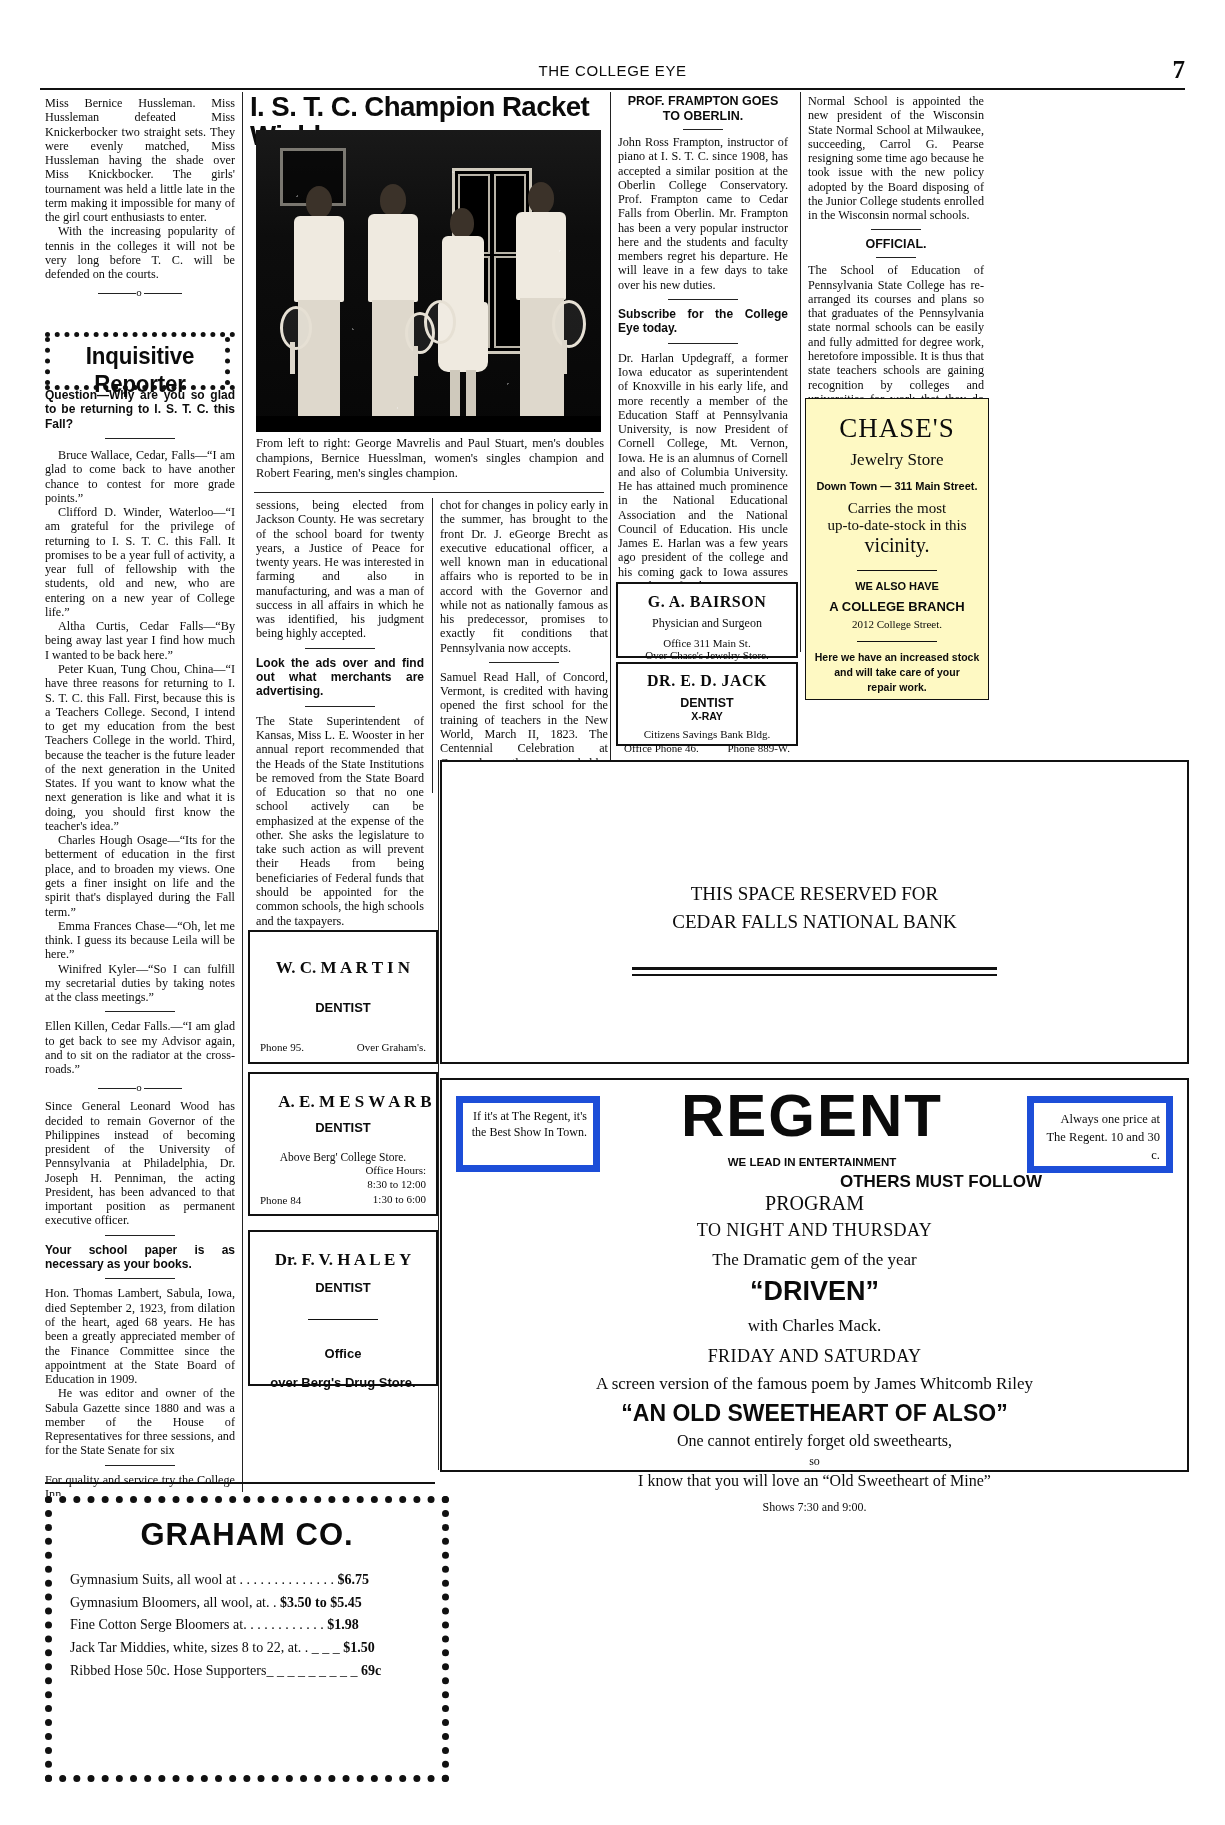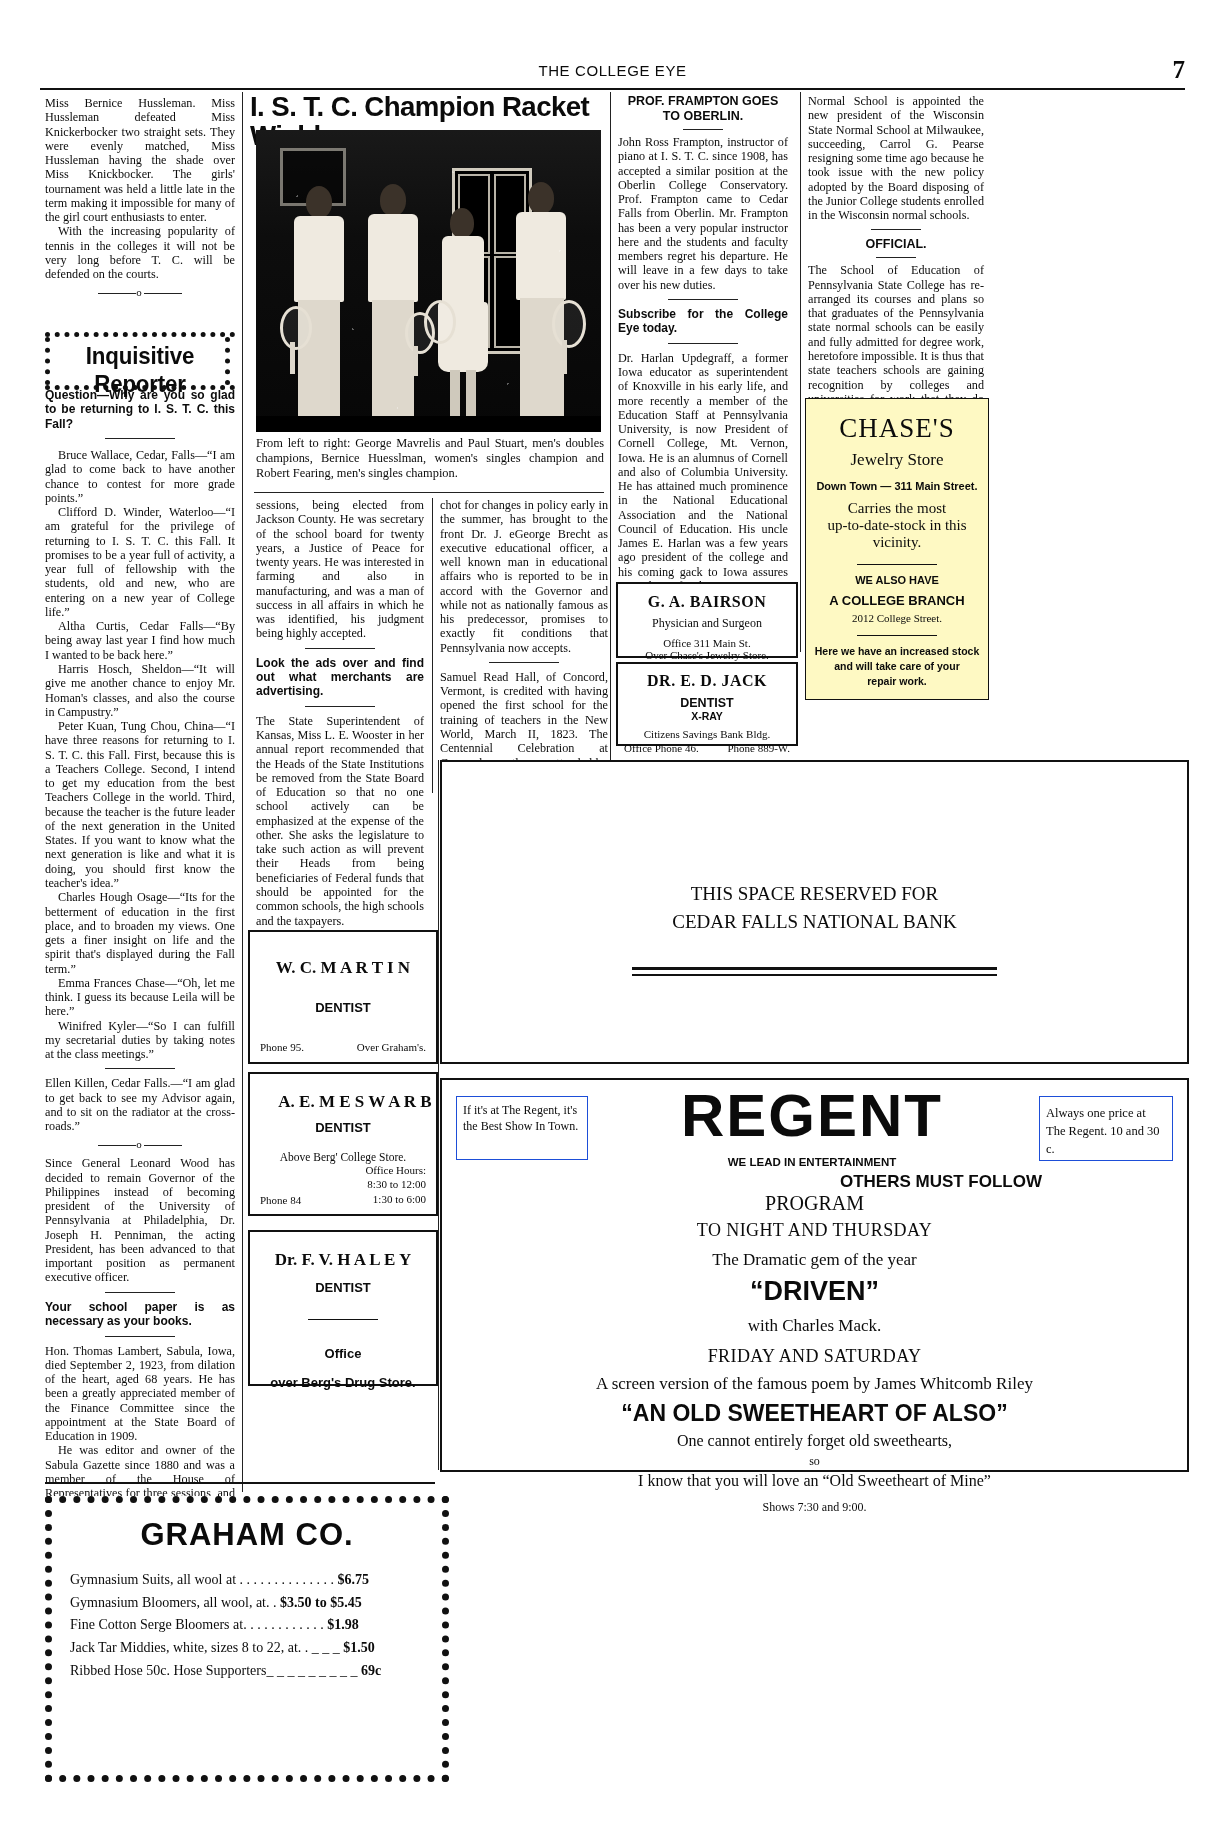--- a/index.html
+++ b/index.html
@@ -74,21 +74,21 @@
 
   .hdline{font-family:"Liberation Sans",sans-serif;font-weight:bold;font-size:12.5px;text-align:center;line-height:1.2;}
 
   
   .bankbox{position:absolute;border:2px solid #111;background:#fff;}
   .bankbox .t{position:absolute;left:0;right:0;top:118px;text-align:center;font-size:19px;line-height:1.45;}
   .bankbox .dbl{position:absolute;left:190px;right:190px;top:205px;border-top:3px solid #111;border-bottom:2px solid #111;height:4px;}
 
   
   .regent{position:absolute;border:2px solid #111;background:#fff;}
-  .sidebox{position:absolute;border:1px solid #1d4ed8;font-size:12.5px;line-height:1.5;text-align:left;font-family:"Liberation Serif",serif;}
+  .sidebox{position:absolute;border:7px solid #1d4ed8;font-size:12.5px;line-height:1.5;text-align:right;font-family:"Liberation Serif",serif;}
   .regent .ctr{position:absolute;left:20px;right:20px;text-align:center;}
 
   
   .graham{position:absolute;border:7px dotted #111;background:#fff;}
   .graham h3{margin:0;text-align:center;font-family:"Liberation Sans",sans-serif;font-weight:bold;
      font-size:31px;letter-spacing:1px;}
   .graham .li{font-size:14px;line-height:1.62;white-space:nowrap;}
   .graham .pr{font-weight:bold;}
 
   .chase{position:absolute;border:1px solid #111;background:#fef9c3;text-align:center;}
@@ -119,21 +119,20 @@
 
   <div class="col" style="left:45px;top:388px;width:190px;">
     <p class="noind bold-note">Question—Why are you so glad to be returning to I. S. T. C. this Fall?</p>
     <div class="hr-short"></div>
   </div>
 
   <div class="col" style="left:45px;top:448px;width:190px;">
     <p>Bruce Wallace, Cedar, Falls—“I am glad to come back to have another chance to contest for more grade points.”</p>
     <p>Clifford D. Winder, Waterloo—“I am grateful for the privilege of returning to I. S. T. C. this Fall. It promises to be a year full of activity, a year full of fellowship with the students, old and new, who are entering on a new year of College life.”</p>
     <p>Altha Curtis, Cedar Falls—“By being away last year I find how much I wanted to be back here.”</p>
-    <p>Harris Hosch, Sheldon—“It will give me another chance to enjoy Mr. Homan's classes, and also the course in Campustry.”</p>
     <p>Peter Kuan, Tung Chou, China—“I have three reasons for returning to I. S. T. C. this Fall. First, because this is a Teachers College. Second, I intend to get my education from the best Teachers College in the world. Third, because the teacher is the future leader of the next generation in the United States. If you want to know what the next generation is like and what it is doing, you should first know the teacher's idea.”</p>
     <p>Charles Hough Osage—“Its for the betterment of education in the first place, and to broaden my views. One gets a finer insight on life and the spirit that's displayed during the Fall term.”</p>
     <p>Emma Frances Chase—“Oh, let me think. I guess its because Leila will be here.”</p>
     <p>Winifred Kyler—“So I can fulfill my secretarial duties by taking notes at the class meetings.”</p>
     <div class="hr-short"></div>
     <p class="noind">Ellen Killen, Cedar Falls.—“I am glad to get back to see my Advisor again, and to sit on the radiator at the cross-roads.”</p>
     <div class="hr-o"><span></span>o<span></span></div>
     <p class="noind">Since General Leonard Wood has decided to remain Governor of the Philippines instead of becoming president of the University of Pennsylvania at Philadelphia, Dr. Joseph H. Penniman, the acting President, has been advanced to that important position as permanent executive officer.</p>
     <div class="hr-short"></div>
     <p class="noind bold-note">Your school paper is as necessary as your books.</p>
@@ -259,21 +258,21 @@
     <div class="hr-short" style="width:40px;margin:5px auto;"></div>
     <p class="noind">The School of Education of Pennsylvania State College has re-arranged its courses and plans so that graduates of the Pennsylvania state normal schools can be easily and fully admitted for degree work, heretofore impossible. It is thus that state teachers schools are gaining recognition by colleges and universities for work that they do under their faculties.</p>
   </div>
 
   <div class="chase" style="left:805px;top:398px;width:182px;height:300px;">
     <div class="big" style="margin-top:14px;font-weight:normal;">CHASE'S</div>
     <div style="font-size:17px;margin-top:6px;">Jewelry Store</div>
     <div style="font-size:11px;font-weight:bold;margin-top:10px;font-family:'Liberation Sans',sans-serif;">Down Town  —  311 Main Street.</div>
     <div style="font-size:15px;margin-top:8px;">Carries the most</div>
     <div style="font-size:15px;">up-to-date-stock in this</div>
-    <div style="font-size:15px;">vicinity.</div>
+    <div style="font-size:20px;">vicinity.</div>
     <div style="margin:13px auto 9px;width:80px;border-top:1px solid #111;"></div>
     <div style="font-size:11px;font-weight:bold;font-family:'Liberation Sans',sans-serif;">WE ALSO HAVE</div>
     <div style="font-size:13px;font-weight:bold;margin-top:7px;font-family:'Liberation Sans',sans-serif;">A COLLEGE BRANCH</div>
     <div class="adsm" style="margin-top:4px;">2012 College Street.</div>
     <div style="margin:11px auto 8px;width:80px;border-top:1px solid #111;"></div>
     <div style="font-size:10.5px;font-weight:bold;font-family:'Liberation Sans',sans-serif;line-height:1.45;">
       <div>Here we have an increased stock</div>
       <div>and will take care of your</div>
       <div>repair work.</div>
     </div>

